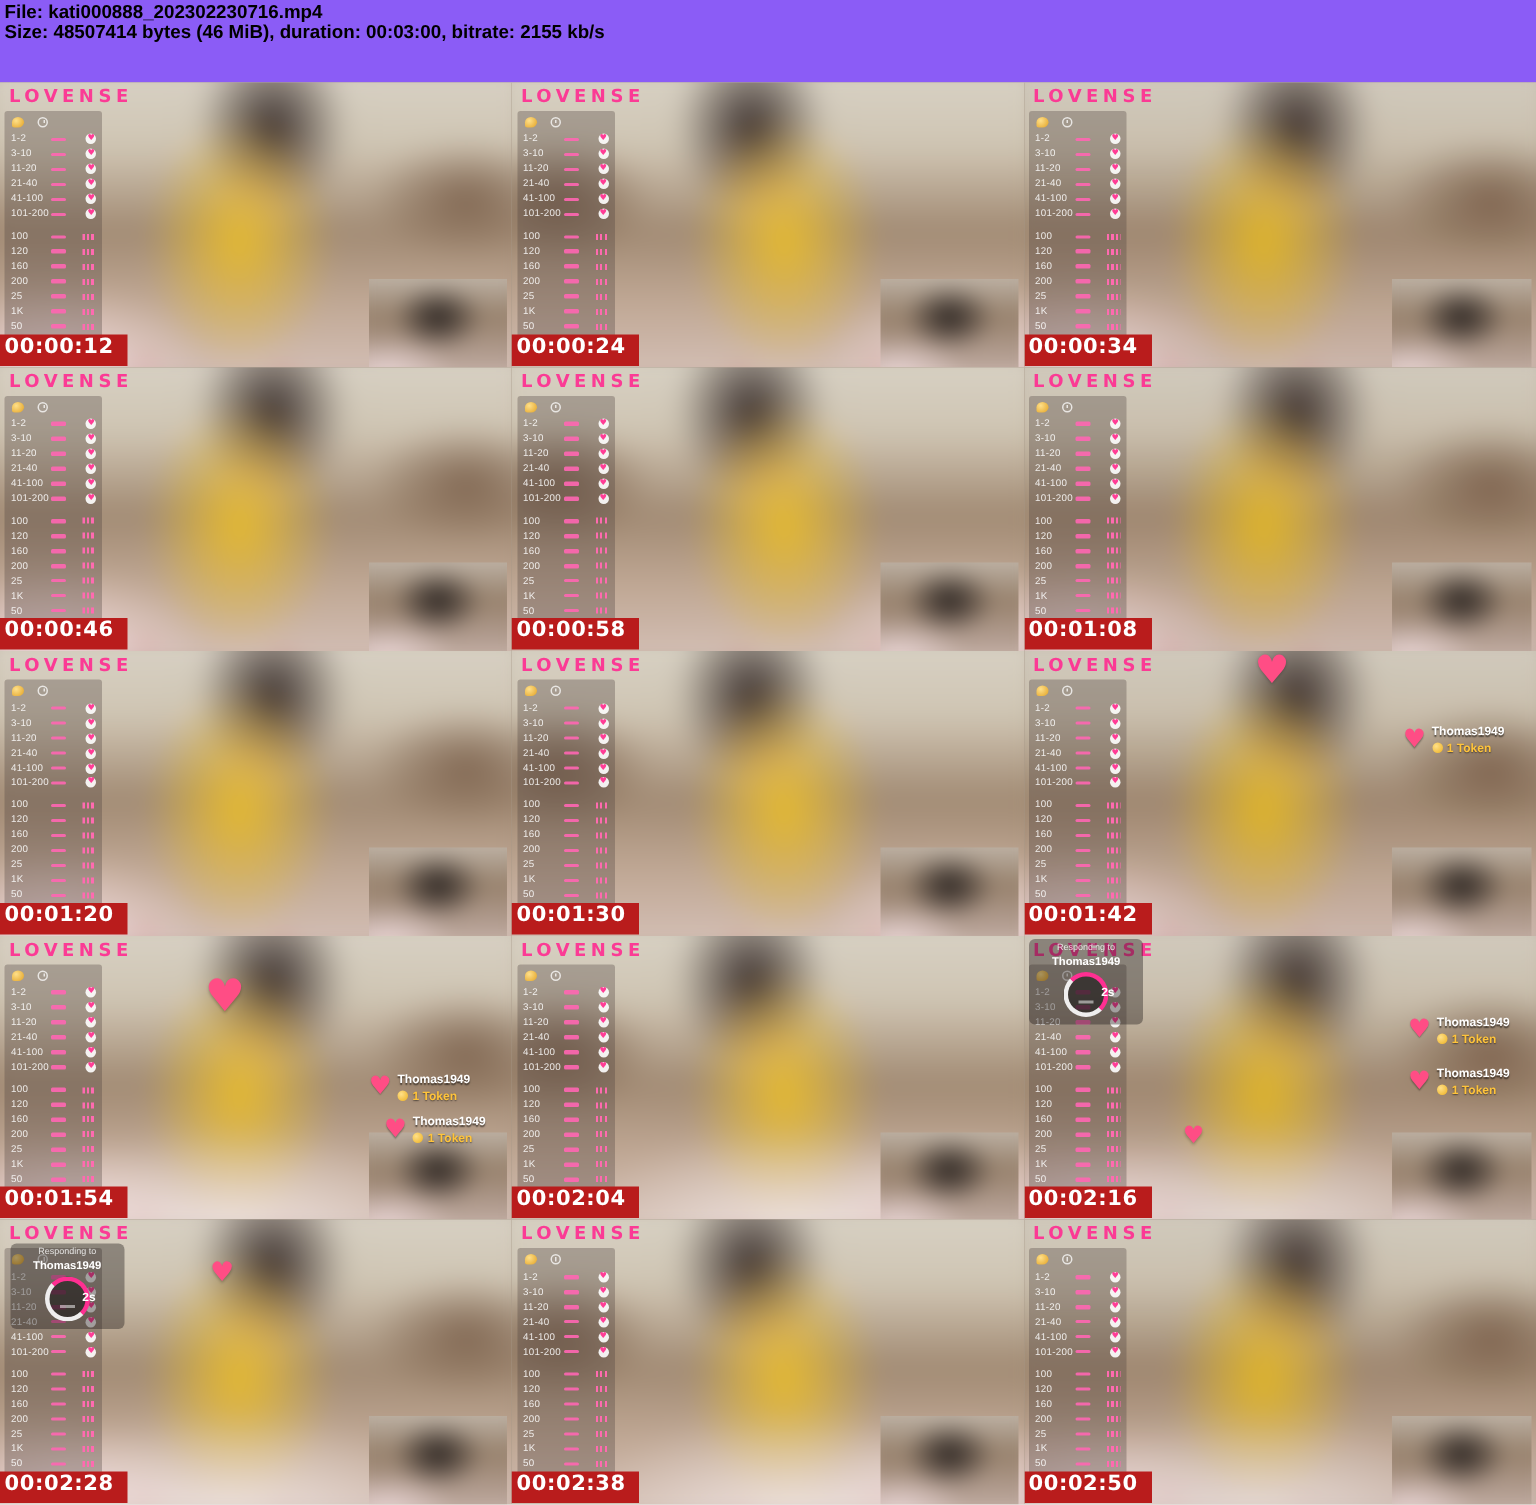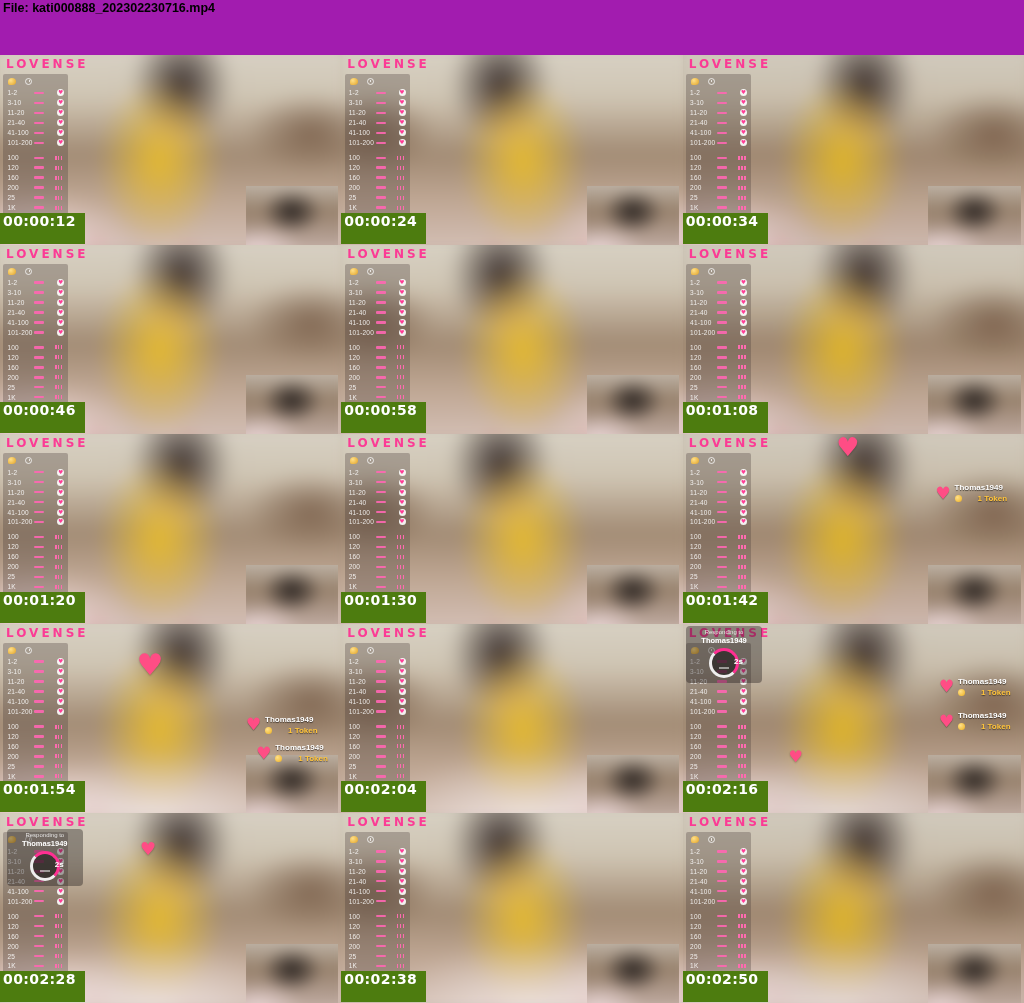--- a/index.html
+++ b/index.html
@@ -1,20 +1,20 @@
 <!DOCTYPE html>
 <html style="--wm: #ff2f92; --heart: #ff4d85; --gold: #ffc43b;"><head>
 <meta charset="utf-8">
 <style>
   html,body{margin:0;padding:0;}
   body{width:1024px;height:1003px;background:#fff;overflow:hidden;
        font-family:"Liberation Sans",sans-serif;}
 
   
-  .header{height:55px;box-sizing:border-box;padding:2px 0 0 3px;background:#a21caf;}
+  .header{height:55px;box-sizing:border-box;padding:2px 0 0 3px;background:#8b5cf6;}
   .header .line{font-size:12.5px;font-weight:bold;line-height:13.2px;color:#000;white-space:nowrap;}
 
   
   .grid{width:1024px;height:948px;display:grid;
         grid-template-columns:repeat(3,1fr);grid-template-rows:repeat(5,1fr);}
   .cell{position:relative;overflow:hidden;background:#93816f;}
 
   
   .bg{position:absolute;inset:-14px;filter:blur(9px) saturate(1.05);
     background-image:
@@ -58,35 +58,35 @@
   .mr-label{font-size:6.5px;color:rgba(255,255,255,.85);width:27px;flex:0 0 auto;letter-spacing:.2px;}
   .mr-val{width:10px;height:2.5px;border-radius:1px;background:rgba(255,102,178,.9);margin-right:auto;}
   .mr-ico{width:7px;height:7px;flex:0 0 auto;border-radius:50%;background:rgba(255,255,255,.9);
       color:#ff3d96;font-size:5.5px;line-height:7.5px;text-align:center;
       font-family:"DejaVu Sans",sans-serif;}
   .mr-wave{width:9px;height:4px;flex:0 0 auto;
       background:repeating-linear-gradient(90deg,#ff6ab0 0 1.5px,transparent 1.5px 3px);}
   .menu-gap{height:5px;flex:0 0 auto;}
 
   
-  .timestamp{position:absolute;left:0;bottom:1px;background:#4d7c0f;color:#fff;
+  .timestamp{position:absolute;left:0;bottom:1px;background:#b91c1c;color:#fff;
       font-family:"DejaVu Sans",sans-serif;font-weight:bold;font-size:14px;line-height:17px;
-      padding:0 9px 14px 3px;letter-spacing:.4px;}
+      padding:0 9px 4px 3px;letter-spacing:.4px;}
 
   
   .heart{position:absolute;color:var(--heart,#ff4d85);line-height:1;
       font-family:"DejaVu Sans",sans-serif;text-shadow:0 1px 2px rgba(0,0,0,.25);}
 
   
   .badge{position:absolute;display:flex;align-items:center;gap:4px;}
   .badge-heart{font-size:17px;color:var(--heart,#ff4d85);line-height:1;
       font-family:"DejaVu Sans",sans-serif;text-shadow:0 1px 1px rgba(0,0,0,.3);}
   .badge-name{font-size:8px;font-weight:bold;color:#fff;text-shadow:0 1px 1px rgba(0,0,0,.6);
       margin-bottom:2px;white-space:nowrap;}
-  .badge-amt{display:flex;align-items:center;gap:16px;font-size:8px;font-weight:bold;
+  .badge-amt{display:flex;align-items:center;gap:3px;font-size:8px;font-weight:bold;
       color:var(--gold,#ffc43b);text-shadow:0 1px 1px rgba(0,0,0,.5);white-space:nowrap;}
   .tok{width:7px;height:7px;border-radius:50%;
       background:radial-gradient(circle at 35% 35%,#ffe089,#edb020);}
 
   
   .spinner{position:absolute;width:72px;background:rgba(25,22,22,.38);border-radius:4px;
       padding:3px 2px 5px;text-align:center;}
   .sp-label{font-size:6px;color:rgba(255,255,255,.8);}
   .sp-user{font-size:7.5px;font-weight:bold;color:#fff;margin:1px 0 3px;}
   .sp-ring{width:30px;height:30px;margin:0 auto;border-radius:50%;box-sizing:border-box;
@@ -94,20 +94,21 @@
       border-right-color:var(--wm,#ff2f92);background:rgba(20,18,18,.55);
       display:flex;flex-direction:column;align-items:center;justify-content:center;}
   .sp-count{font-size:8px;font-weight:bold;color:#fff;padding-left:29px;}
   .sp-sub{width:10px;height:1.5px;background:rgba(255,255,255,.5);margin-top:1.5px;}
 </style>
 </head>
 <body>
 
 <div class="header">
   <div class="line">File: kati000888_202302230716.mp4</div>
+  <div class="line">Size: 48507414 bytes (46 MiB), duration: 00:03:00, bitrate: 2155 kb/s</div>
 </div>
 
 <div class="grid">
     <div class="cell c0 r0">
     <div class="bg"></div>
     <div class="pip">
       <div class="pip-bg"></div>
     </div>
     <div class="menu">
       <div class="menu-head">

